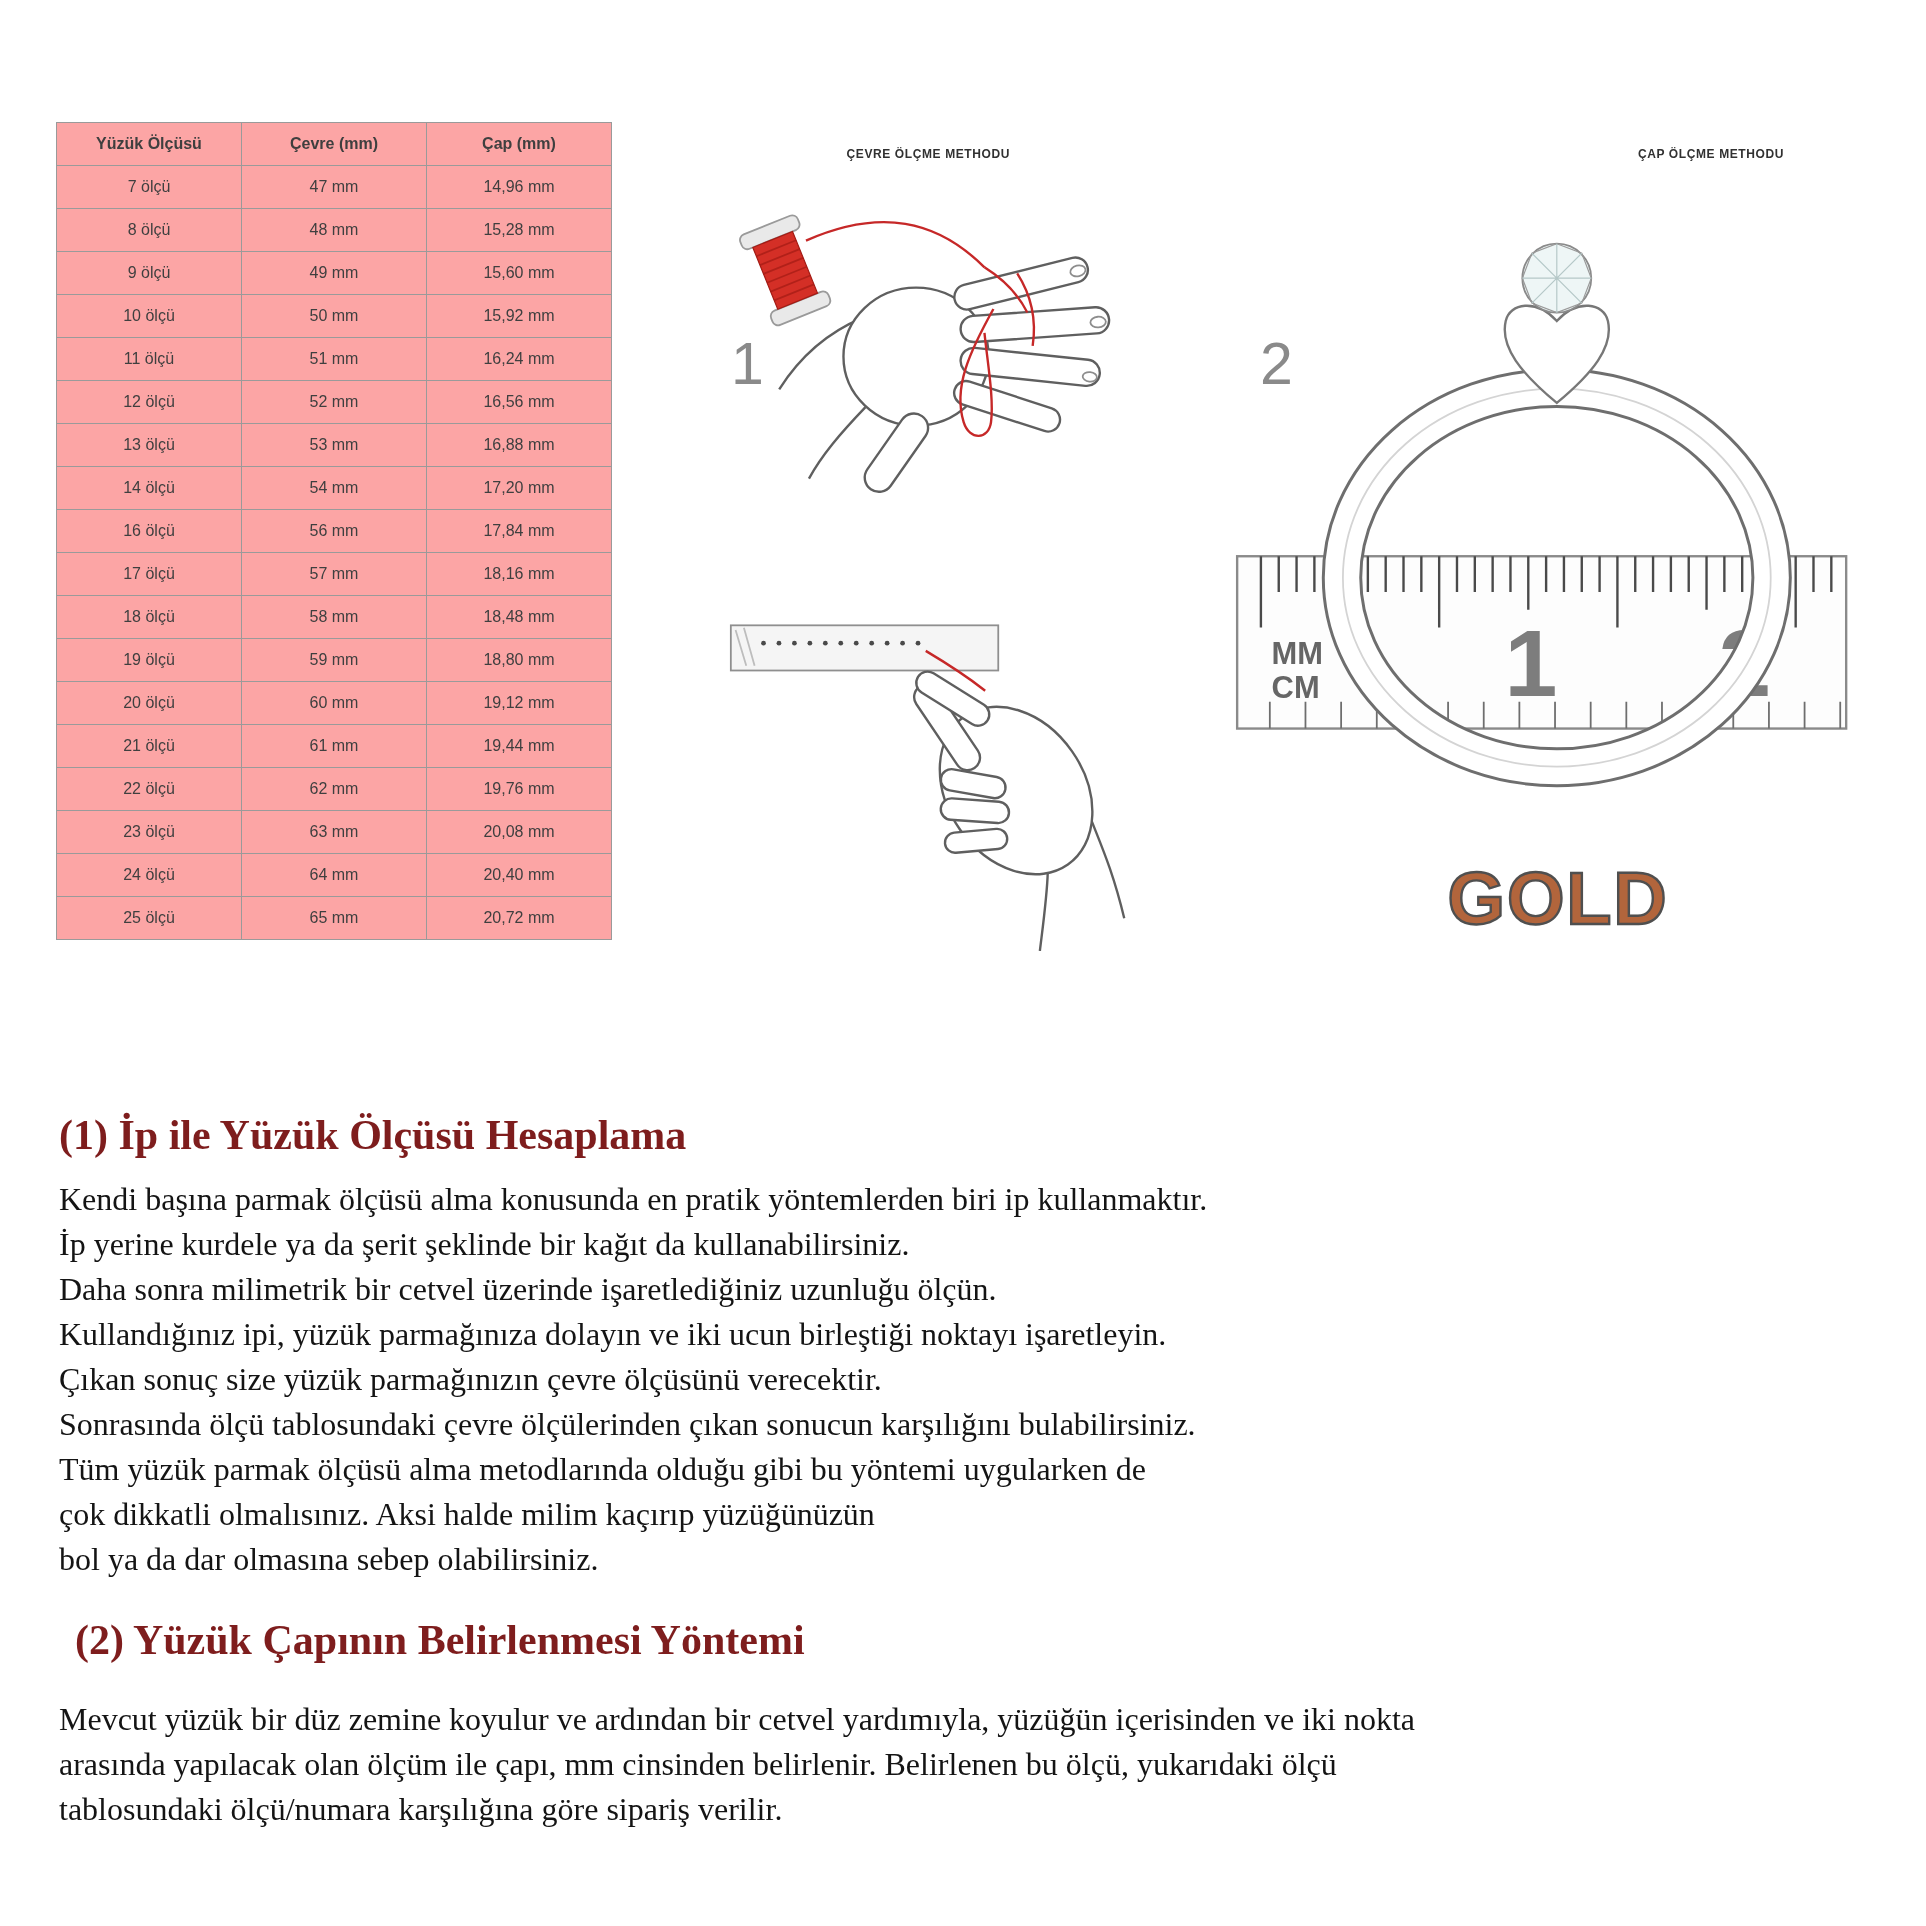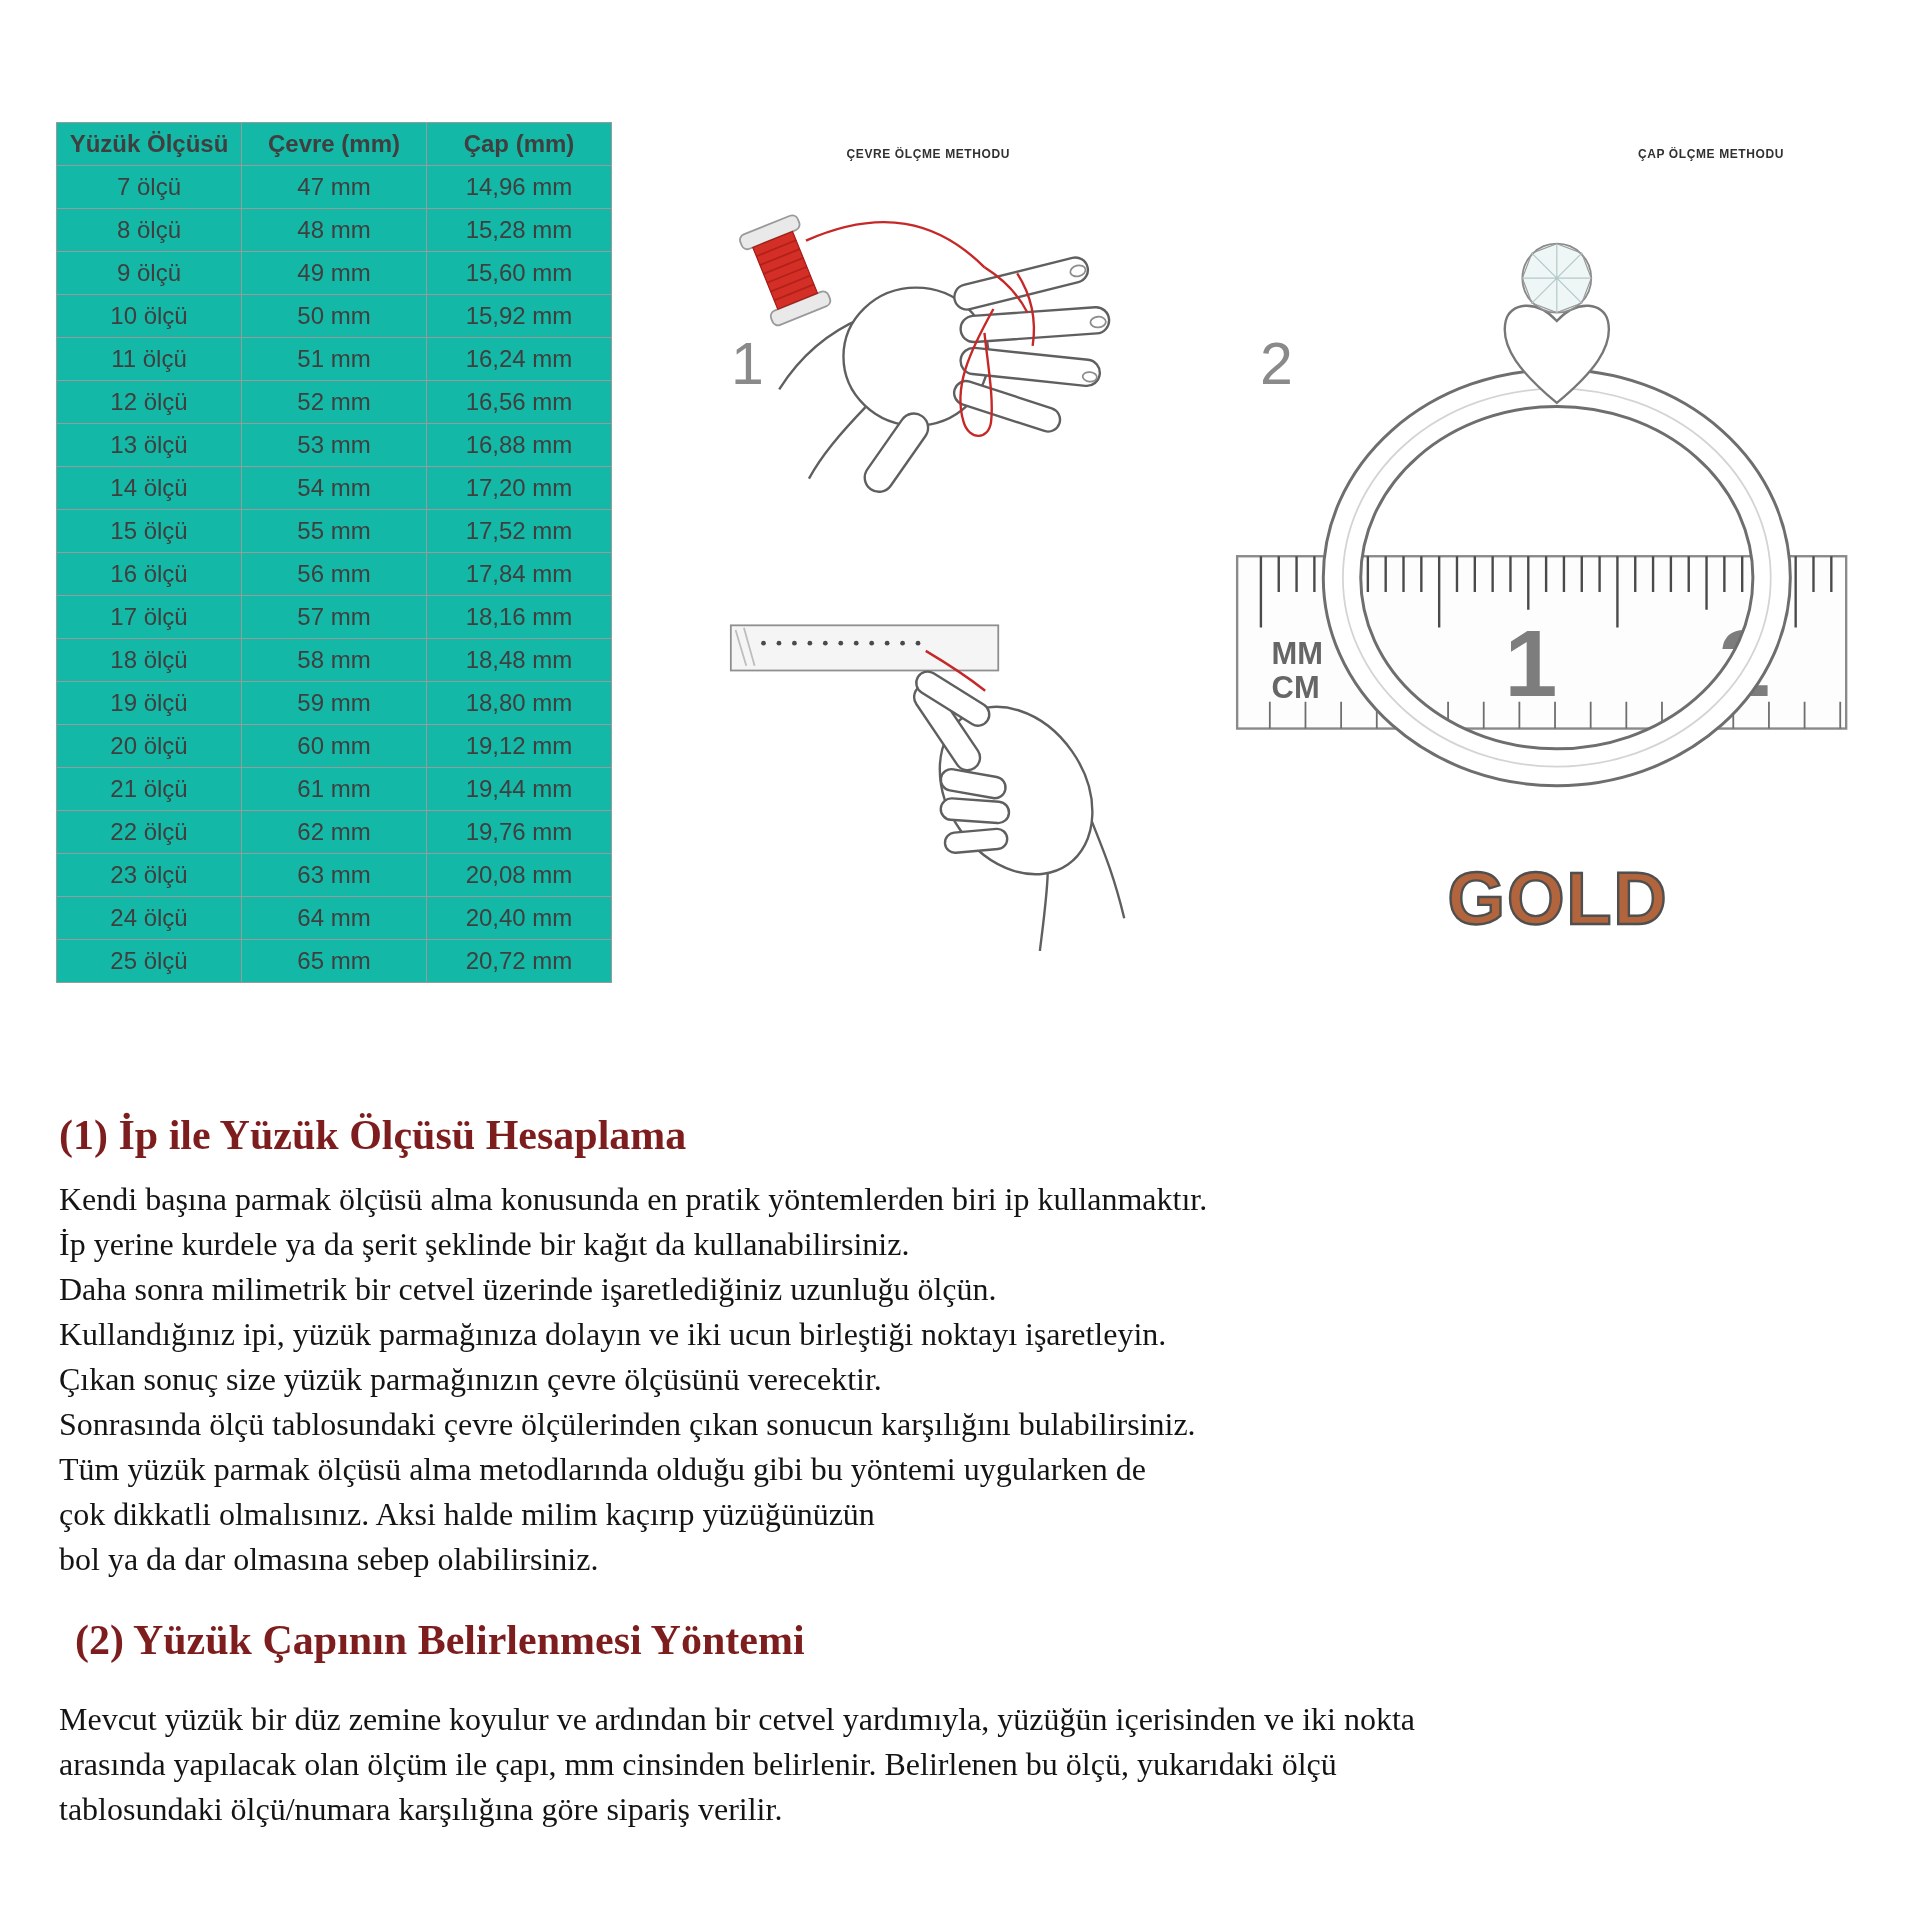--- a/index.html
+++ b/index.html
@@ -1,21 +1,21 @@
 <!DOCTYPE html>
 <html style="font-size:9.5px"><head>
 <meta charset="utf-8">
 <style>
   html,body{margin:0;padding:0;background:#ffffff;}
   body{width:1926px;height:1926px;position:relative;overflow:hidden;
        font-family:"Liberation Sans",sans-serif;}
 
   
   .size-table{position:absolute;left:56px;top:122px;border-collapse:collapse;
-              font-size:24px;color:#3f3f3f;background:#14b8a6;}
+              font-size:16px;color:#3f3f3f;background:#fca5a5;}
   .size-table th,.size-table td{border:1.2px solid #9a9a9a;text-align:center;
               height:42px;padding:0 6px;}
   .size-table th{font-weight:700;width:172px;}
   .size-table td{font-weight:400;}
 
   
   .method-label{position:absolute;font-size:12px;font-weight:700;color:#313131;
                 letter-spacing:0.6px;text-align:right;}
   #cevre-label{left:731px;top:147px;width:279px;}
   #cap-label{left:1451px;top:147px;width:333px;}
@@ -94,25 +94,20 @@
       </tr>
       <tr>
         <td>13 ölçü</td>
         <td>53 mm</td>
         <td>16,88 mm</td>
       </tr>
       <tr>
         <td>14 ölçü</td>
         <td>54 mm</td>
         <td>17,20 mm</td>
-      </tr>
-      <tr>
-        <td>15 ölçü</td>
-        <td>55 mm</td>
-        <td>17,52 mm</td>
       </tr>
       <tr>
         <td>16 ölçü</td>
         <td>56 mm</td>
         <td>17,84 mm</td>
       </tr>
       <tr>
         <td>17 ölçü</td>
         <td>57 mm</td>
         <td>18,16 mm</td>

